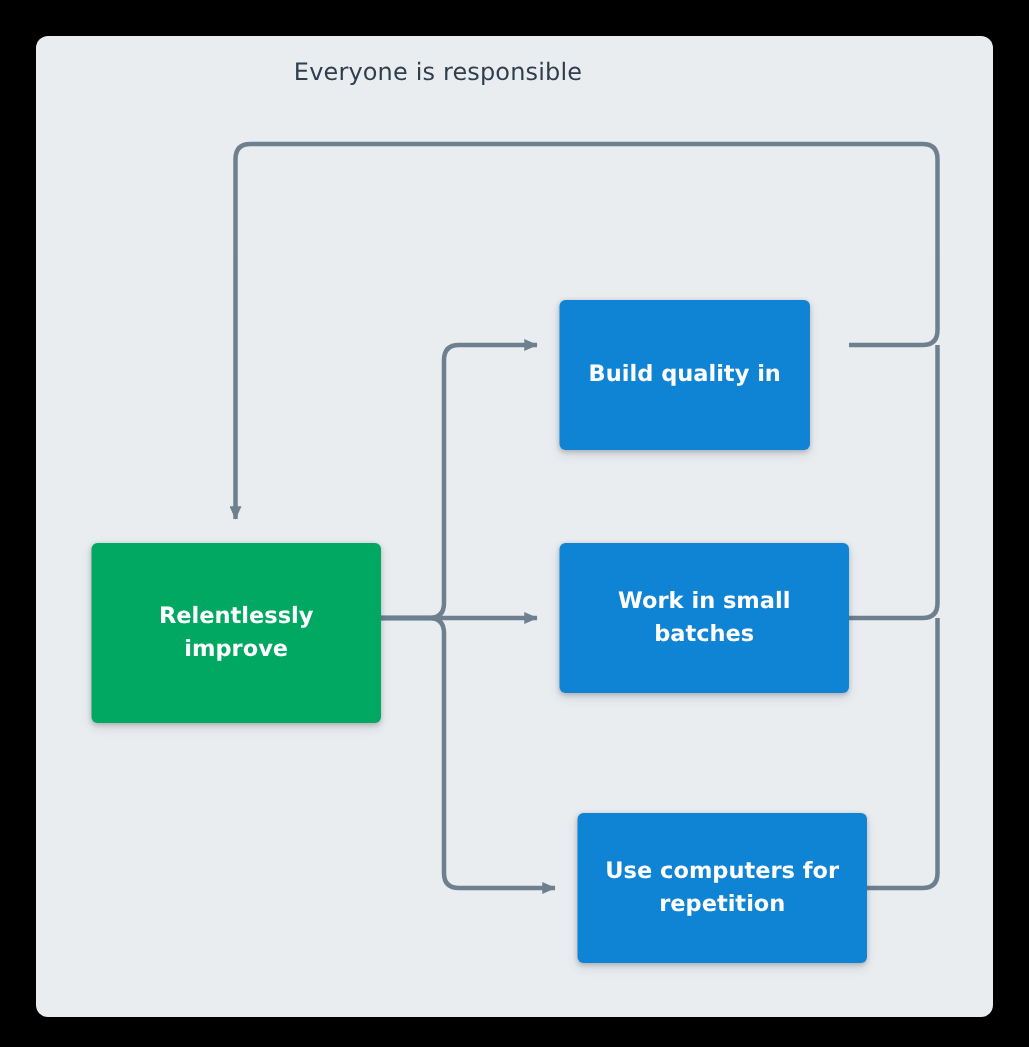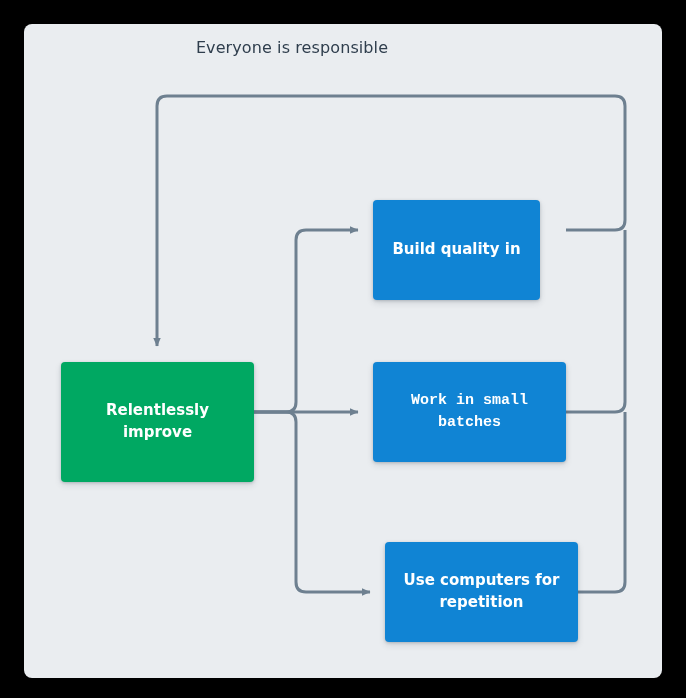--- a/index.html
+++ b/index.html
@@ -72,21 +72,21 @@
     padding: 6px 12px;
     box-shadow: 0 1px 3px rgba(30,45,60,0.22), 0 3px 7px rgba(30,45,60,0.12);
     white-space: pre-line;
   }
   .node-green { background: #00A862; }
   .node-blue  { background: #1084D4; }
 
   
   #node-improve   { left: 37px;  top: 338px; width: 193px; height: 120px; }
   #node-quality   { left: 349px; top: 156px; width: 167px; height: 100px; margin-top: 20px; }
-  #node-batches   { left: 349px; top: 338px; width: 193px; height: 100px; font-family: Liberation Mono, monospace; }
+  #node-batches   { left: 349px; top: 338px; width: 193px; height: 100px; }
   #node-computers { left: 361px; top: 518px; width: 193px; height: 100px; }
 </style>
 </head>
 <body>
 
 <div id="frame">
   <div id="panel">
 
     <div id="diagram-title">Everyone is responsible</div>
 

